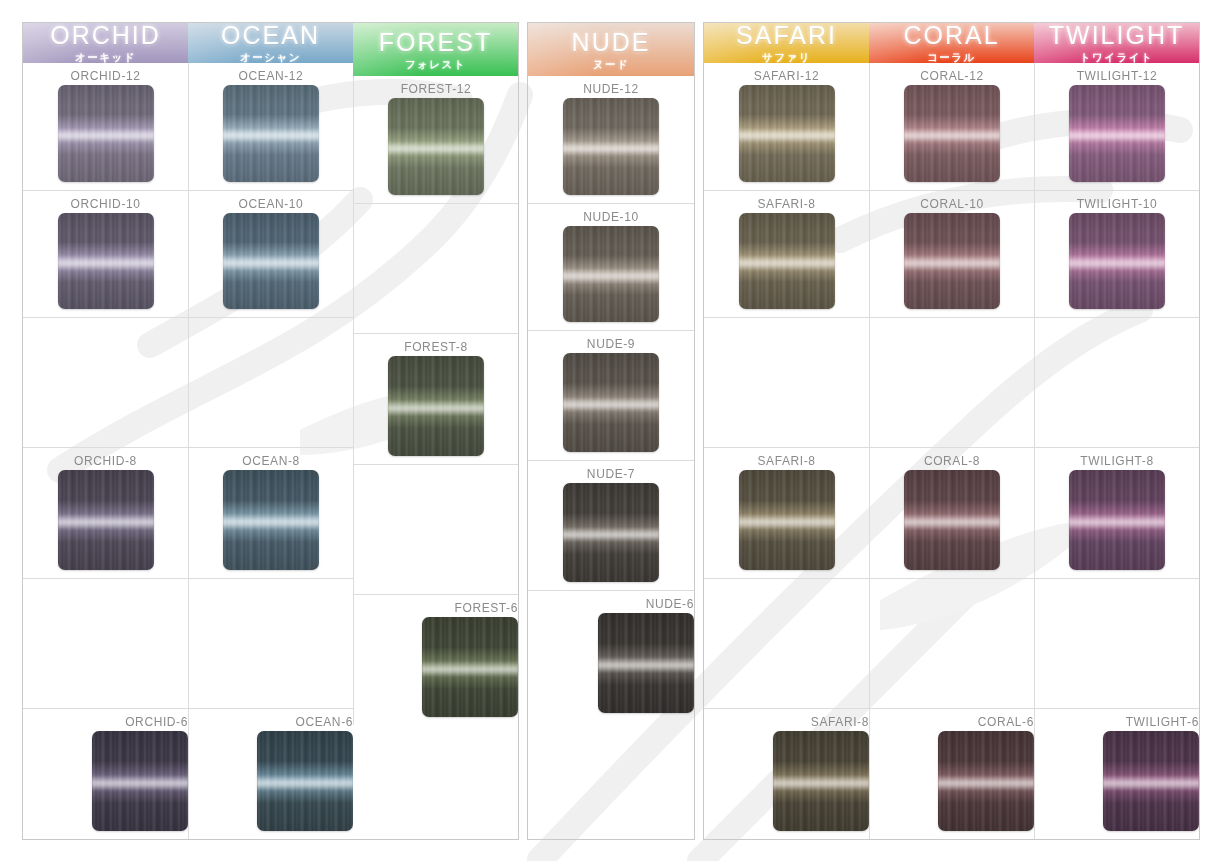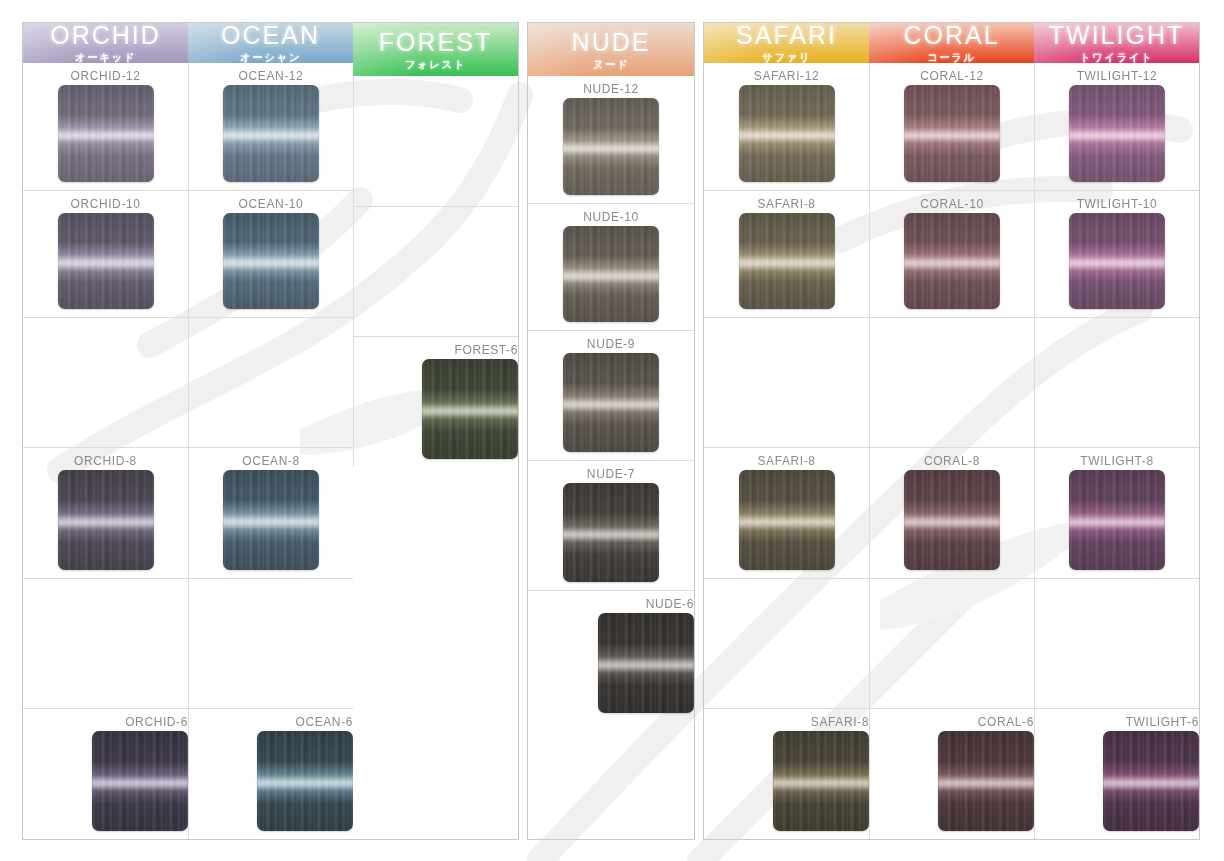--- a/index.html
+++ b/index.html
@@ -281,21 +281,39 @@
             </div>
           </div>
         </div>
       </div>
       <div class="column" style="width: 165px;">
         <div class="col-head" style="background: linear-gradient(rgb(199, 235, 197) 0%, rgb(56, 192, 83) 100%);">
           <div class="en">FOREST</div>
           <div class="jp">フォレスト</div>
         </div>
         <div class="cells">
+          <div class="cell r-12">
+            <div class="swatch-label">FOREST-12</div>
+            <div class="swatch">
+              <div class="base" style="background: linear-gradient(rgb(104, 112, 90) 0%, rgb(104, 112, 90) 30%, rgb(163, 176, 138) 50%, rgb(109, 117, 96) 72%, rgb(109, 117, 96) 100%);"></div>
+              <div class="strands"></div>
+              <div class="shine"></div>
+              <div class="vshade"></div>
+            </div>
+          </div>
           <div class="cell r-9 empty"></div>
+          <div class="cell r-8">
+            <div class="swatch-label">FOREST-8</div>
+            <div class="swatch">
+              <div class="base" style="background: linear-gradient(rgb(74, 80, 64) 0%, rgb(74, 80, 64) 30%, rgb(135, 148, 112) 50%, rgb(76, 83, 67) 72%, rgb(76, 83, 67) 100%);"></div>
+              <div class="strands"></div>
+              <div class="shine"></div>
+              <div class="vshade"></div>
+            </div>
+          </div>
           <div class="cell r-7 empty"></div>
           <div class="cell r-6">
             <div class="swatch-label">FOREST-6</div>
             <div class="swatch">
               <div class="base" style="background: linear-gradient(rgb(62, 68, 52) 0%, rgb(62, 68, 52) 30%, rgb(119, 133, 95) 50%, rgb(63, 70, 54) 72%, rgb(63, 70, 54) 100%);"></div>
               <div class="strands"></div>
               <div class="shine"></div>
               <div class="vshade"></div>
             </div>
           </div>

